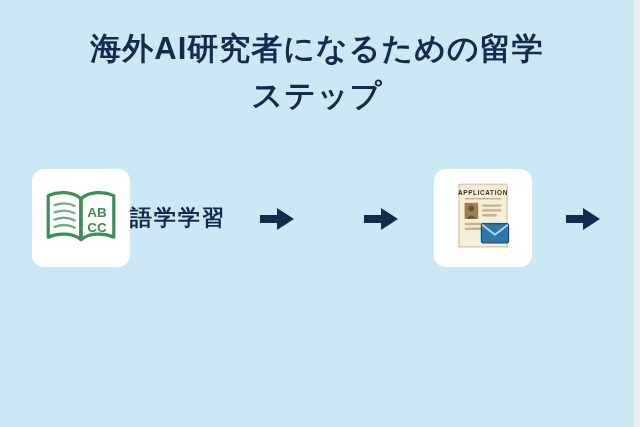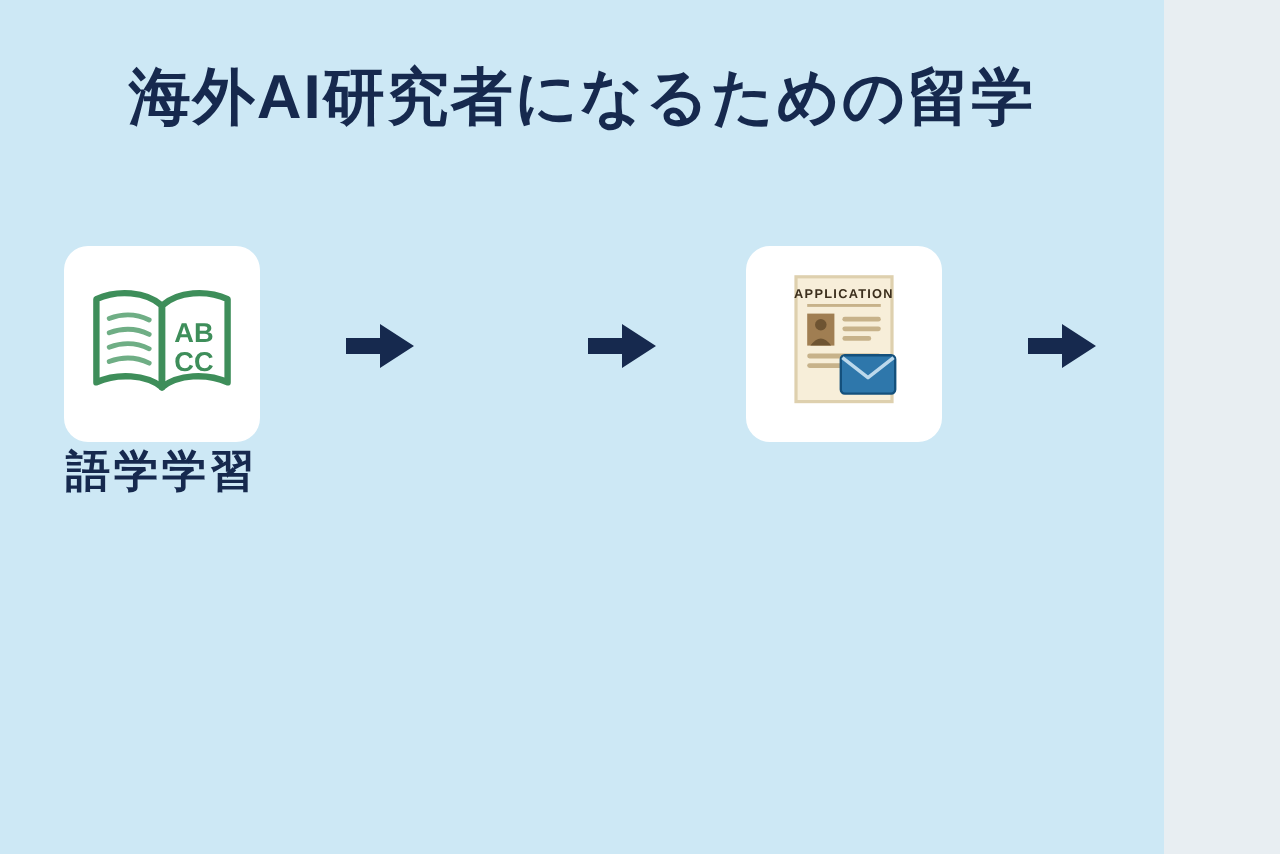--- a/index.html
+++ b/index.html
@@ -5,21 +5,21 @@
   :root{
     --bg:#cde8f5;
     --navy:#16294e;
   }
   *{margin:0;padding:0;box-sizing:border-box;}
   body{
     font-family:"Liberation Sans","DejaVu Sans",sans-serif;
     background:#e8eef2;
   }
   .poster{
-    width:582px;
+    width:634px;
     height:427px;
     background:var(--bg);
     overflow:hidden;
     position:relative;
   }
   .title{
     margin-top:26px;
     text-align:center;
     font-size:31px;
     font-weight:800;
@@ -29,21 +29,21 @@
   }
   .flow{
     margin-top:50px;
     padding:0 32px;
     display:flex;
     justify-content:space-between;
     align-items:flex-start;
   }
   .step{
     display:flex;
-    flex-direction:column;
+    flex-direction:row;
     align-items:center;
   }
   .card{
     width:98px;
     height:98px;
     background:#ffffff;
     border-radius:12px;
     display:flex;
     align-items:center;
     justify-content:center;
@@ -62,20 +62,21 @@
   }
   svg text{font-family:"Liberation Sans","DejaVu Sans",sans-serif;}
 </style>
 </head>
 <body>
 
 <div class="poster">
 
   <h1 class="title">
     <span>海外AI研究者になるための留学</span><br>
+    <span>ステップ</span>
   </h1>
 
   <div class="flow">
 
     <div class="step">
       <div class="card">
         <svg viewBox="0 0 100 100" width="80" height="80" aria-hidden="true">
           <g stroke="#3e8e5a" stroke-width="4" fill="#ffffff" stroke-linejoin="round" stroke-linecap="round">
             <path d="M50 26 C40 17 22 16 9 22 L9 74 C22 68 40 69 50 77 Z"></path>
             <path d="M50 26 C60 17 78 16 91 22 L91 74 C78 68 60 69 50 77 Z"></path>

